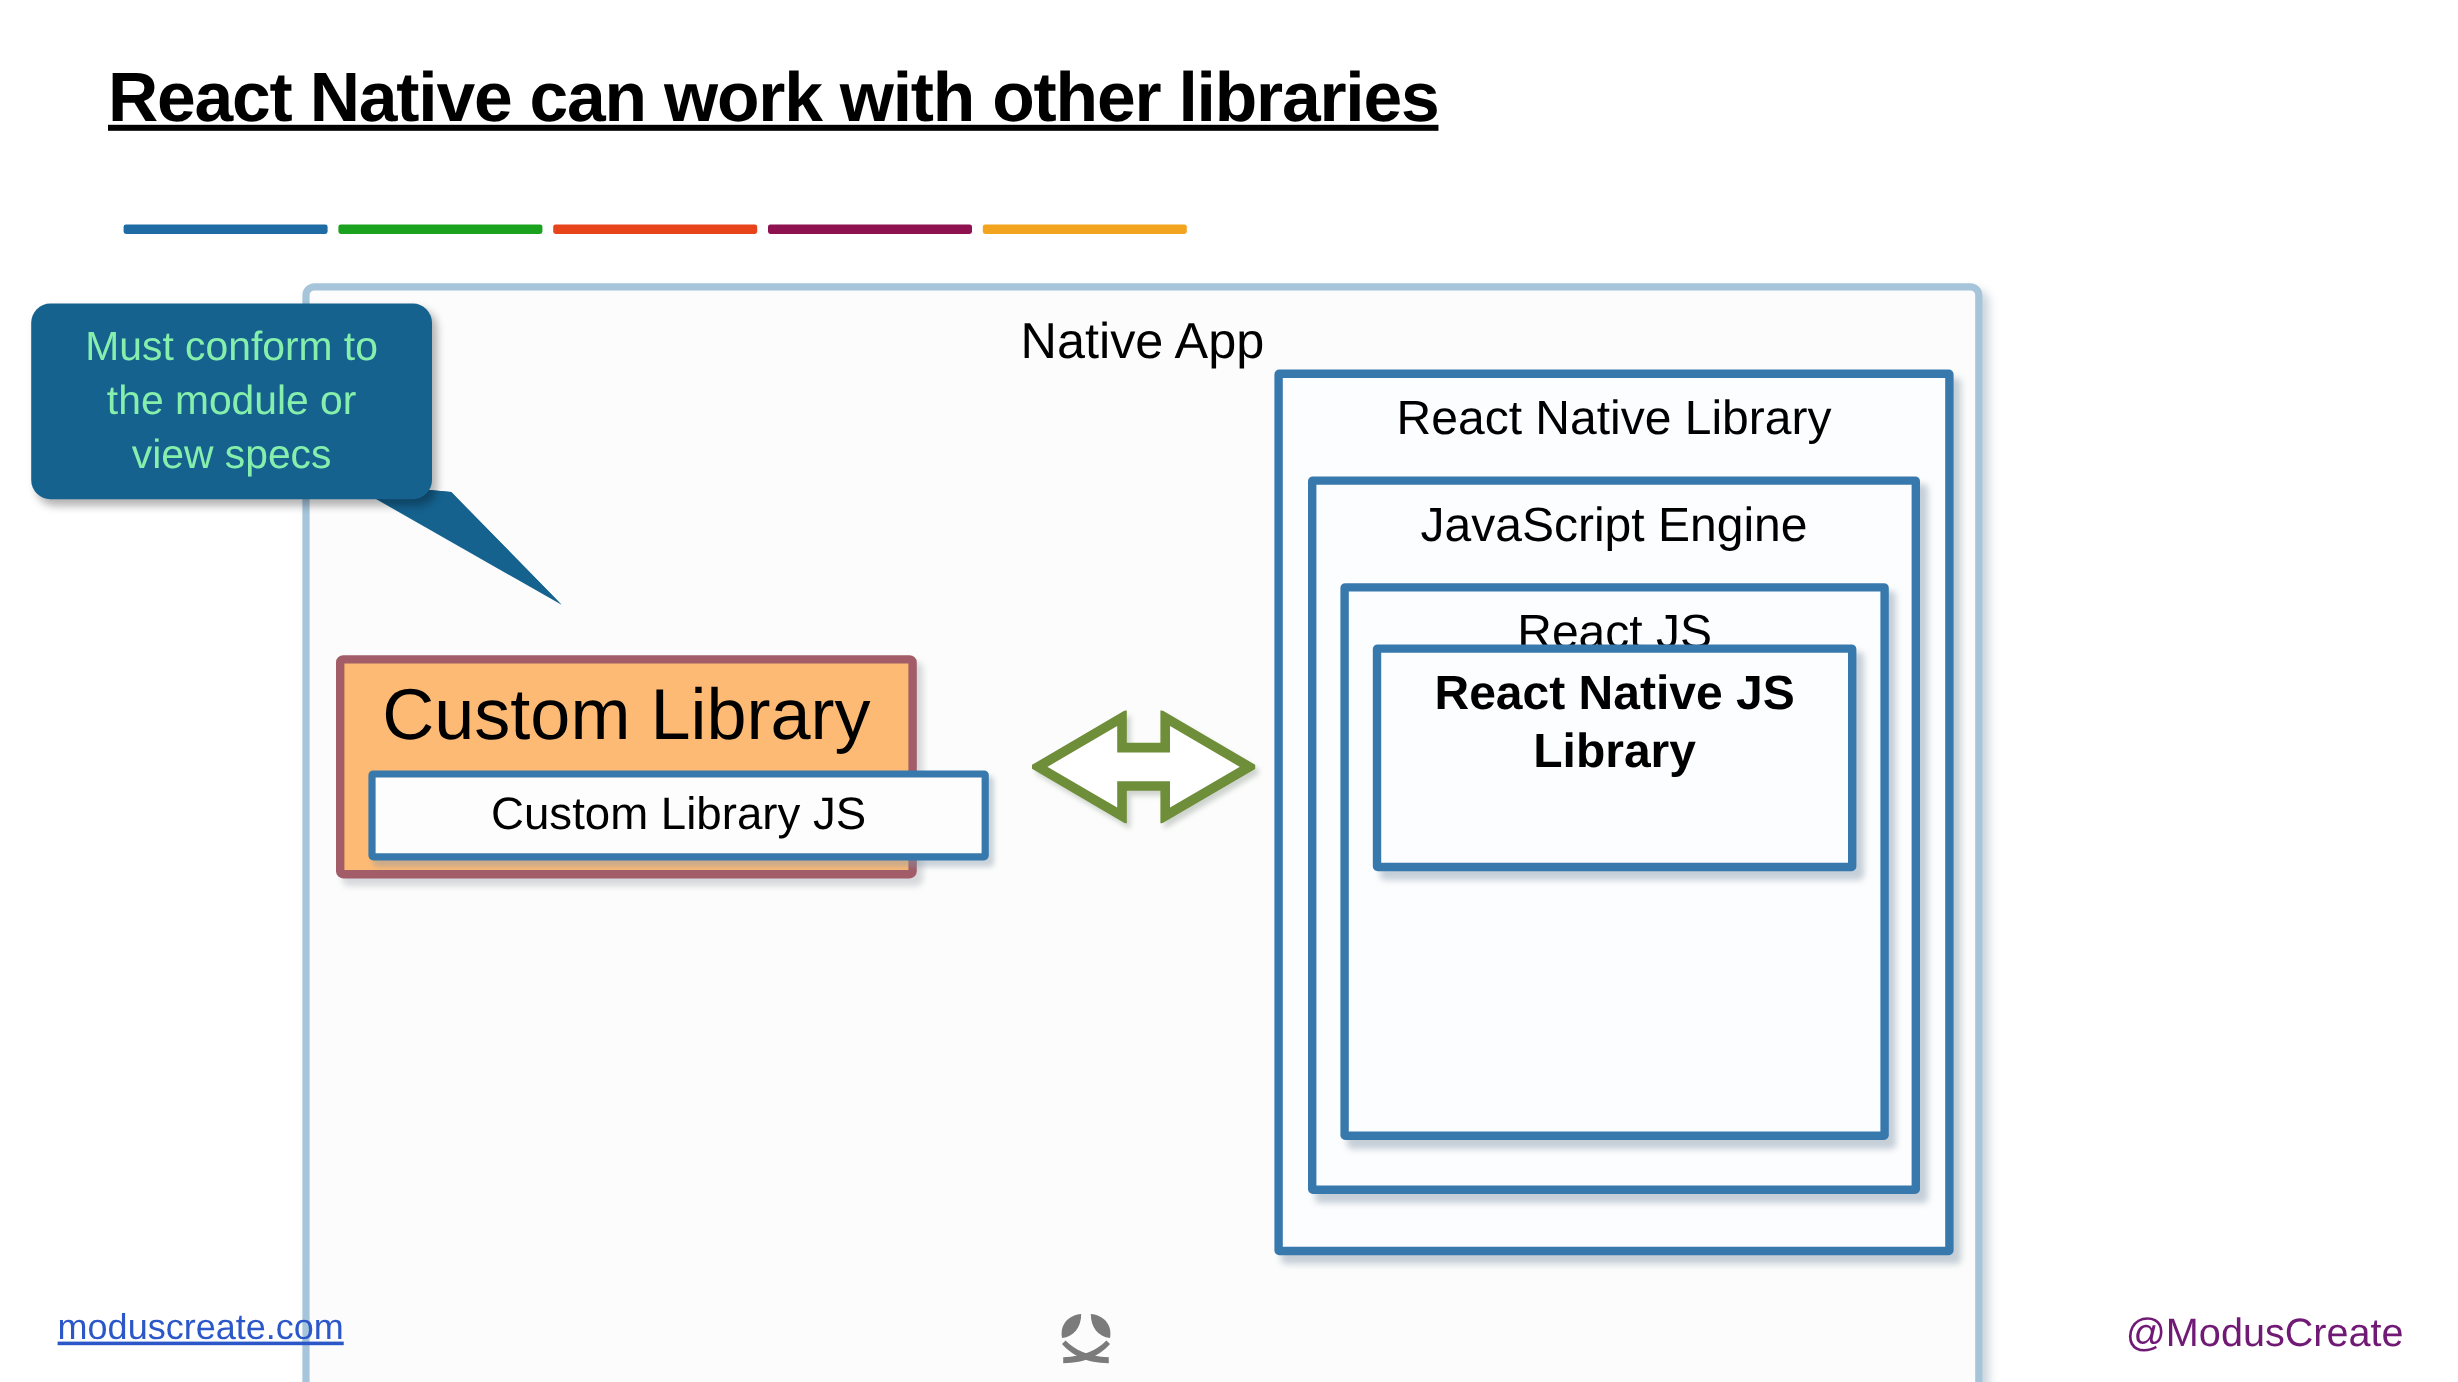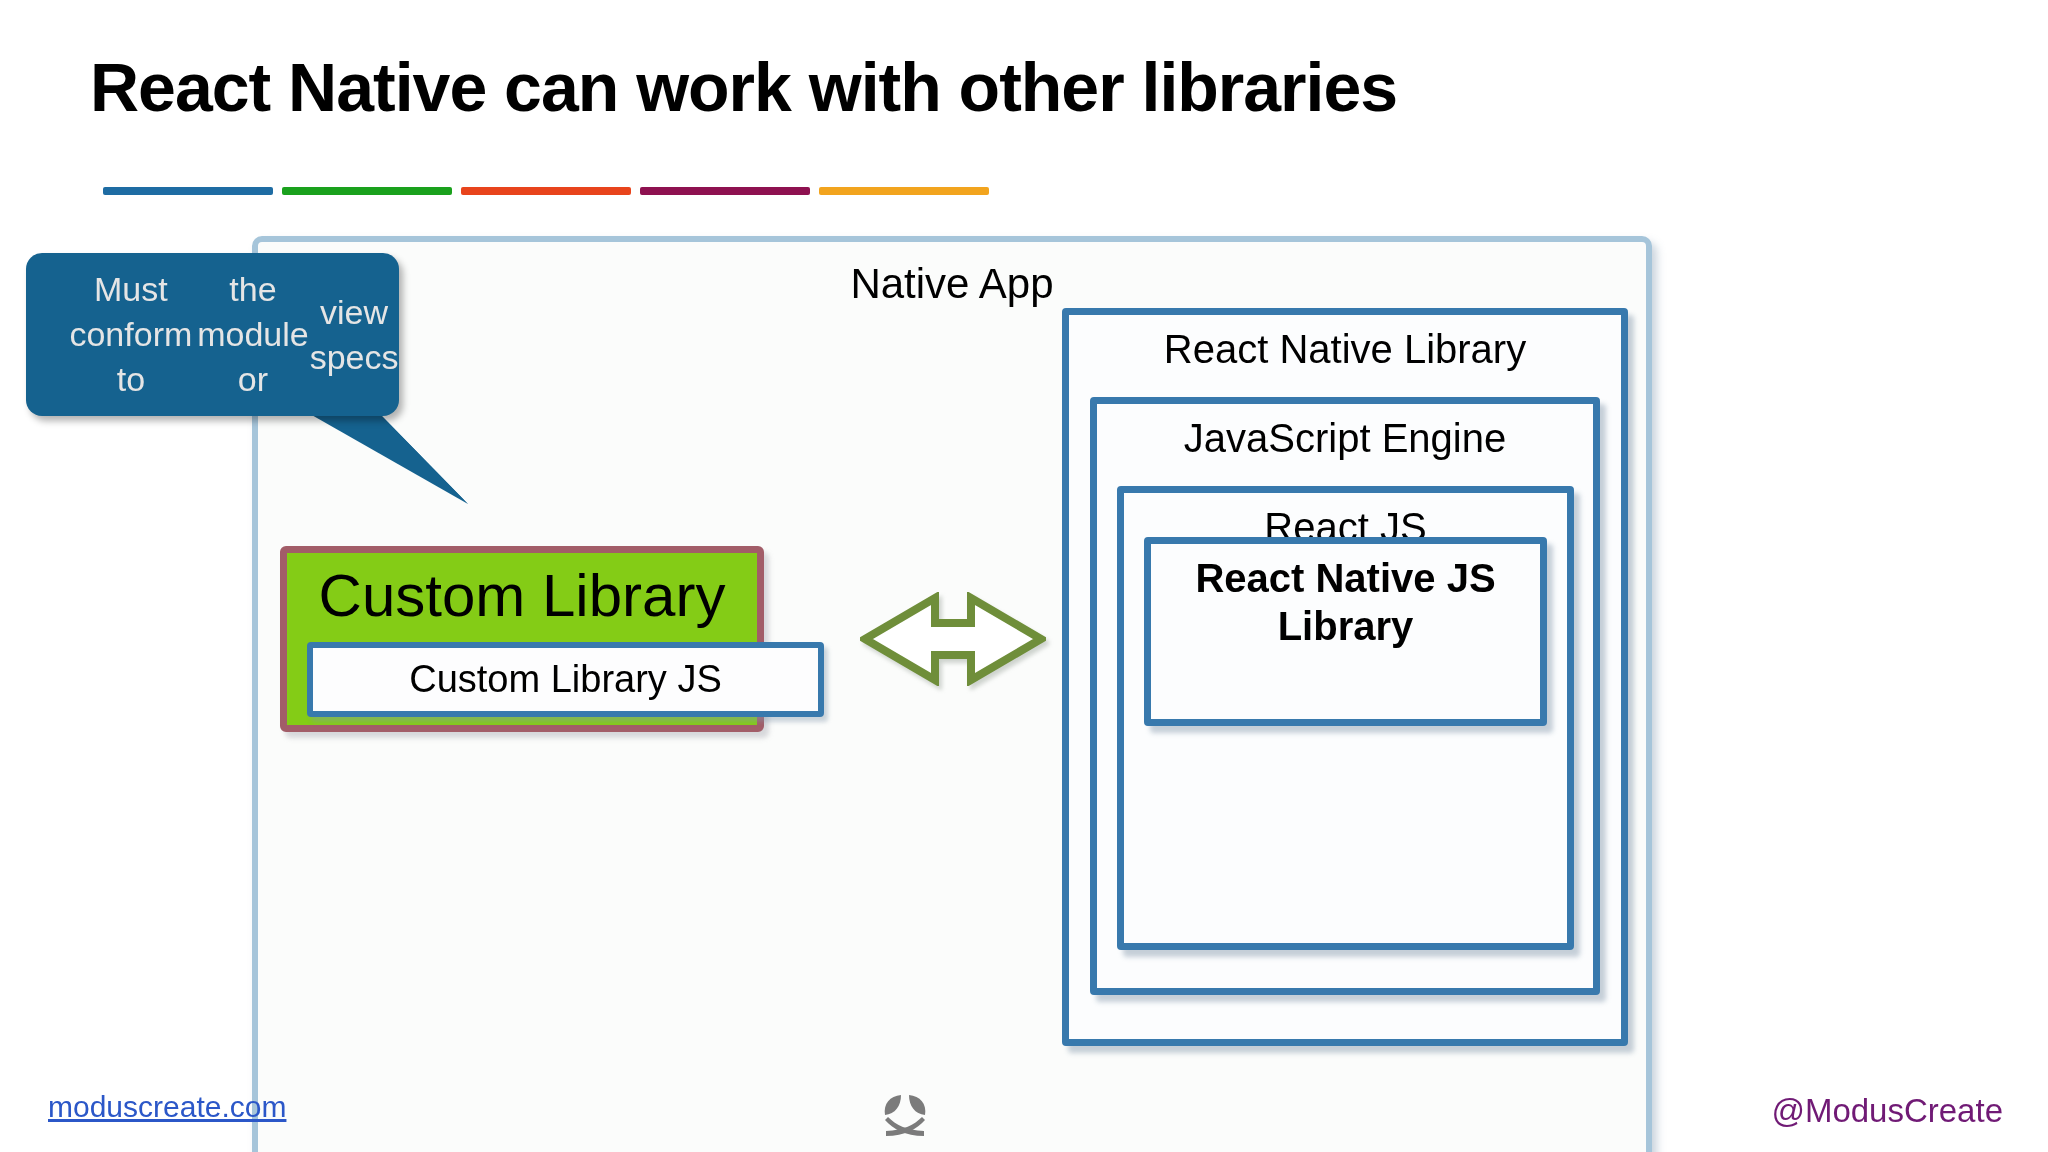--- a/index.html
+++ b/index.html
@@ -5,22 +5,22 @@
   html,body{margin:0;padding:0;}
   body{
     width:2048px;height:1152px;position:relative;overflow:hidden;
     background:#ffffff;
     font-family:"Liberation Sans", sans-serif;
     color:#000;
   }
   
   .title{
     position:absolute;left:90px;top:48px;width:1880px;
-    font-size:68px;font-weight:bold;letter-spacing:-1px;
-    color:#000;white-space:nowrap;
+    font-size:58px;font-weight:bold;letter-spacing:-1px;
+    color:#000;white-space:nowrap;text-decoration:underline;
   }
   .underline{
     position:absolute;left:103px;top:187px;height:8px;width:900px;
     display:flex;gap:9px;
   }
   .underline span{display:block;height:8px;width:170px;border-radius:2px;}
 
   
   .native-app{
     position:absolute;left:252px;top:236px;width:1400px;height:966px;
@@ -48,44 +48,43 @@
   .rn-library   {left:804px; top:66px;  width:566px; height:738px;}
   .js-engine    {left:21px;  top:82px;  width:510px; height:598px;}
   .react-js     {left:20px;  top:82px;  width:457px; height:464px;}
   .rnjs-library {left:20px;  top:44px;  width:403px; height:189px;}
   .app-code     {left:26px;  top:249px; width:398px; height:169px;}
   .rnjs-library .boxlabel{padding:0 40px;width:auto;left:0;right:0;font-weight:bold;}
 
   
   .custom-library{
     position:absolute;left:280px;top:546px;width:484px;height:186px;
-    background:#84cc16;border:7px solid #a25d68;border-radius:6px;
+    background:#fdba74;border:7px solid #a25d68;border-radius:6px;
     box-sizing:border-box;box-shadow:5px 6px 5px rgba(150,150,160,0.35);padding-left:28px;
   }
   .custom-library-label{
     position:absolute;left:0;top:8px;width:100%;text-align:center;
     font-size:60px;color:#000;
   }
   .custom-library-js{
     position:absolute;left:20px;top:89px;width:517px;height:75px;
     background:#fdfdfe;border:6px solid #3879ad;border-radius:4px;
     box-sizing:border-box;box-shadow:4px 5px 4px rgba(130,150,170,0.4);
     display:flex;align-items:center;justify-content:center;
     font-size:38px;
   }
 
   
   .callout{
     position:absolute;left:26px;top:253px;width:334px;height:163px;
     background:#15628f;border-radius:16px;
     box-shadow:4px 5px 7px rgba(0,0,0,0.3);
-    display:flex;flex-direction:row;align-items:center;justify-content:center;
-    color:#e5e5e5;font-size:34px;line-height:45px;text-align:center;
+    display:flex;flex-direction:column;align-items:center;justify-content:center;
+    color:#86efac;font-size:34px;line-height:45px;text-align:center;
     z-index:5;
-    padding-left:39px;
   }
   .callout-tail{position:absolute;left:280px;top:400px;z-index:4;}
 
   
   .arrow-wrap{position:absolute;left:860px;top:592px;z-index:3;
     filter:drop-shadow(3px 4px 2px rgba(140,150,140,0.4));}
 
   
   .footer-link{
     position:absolute;left:48px;top:1090px;font-size:30px;

